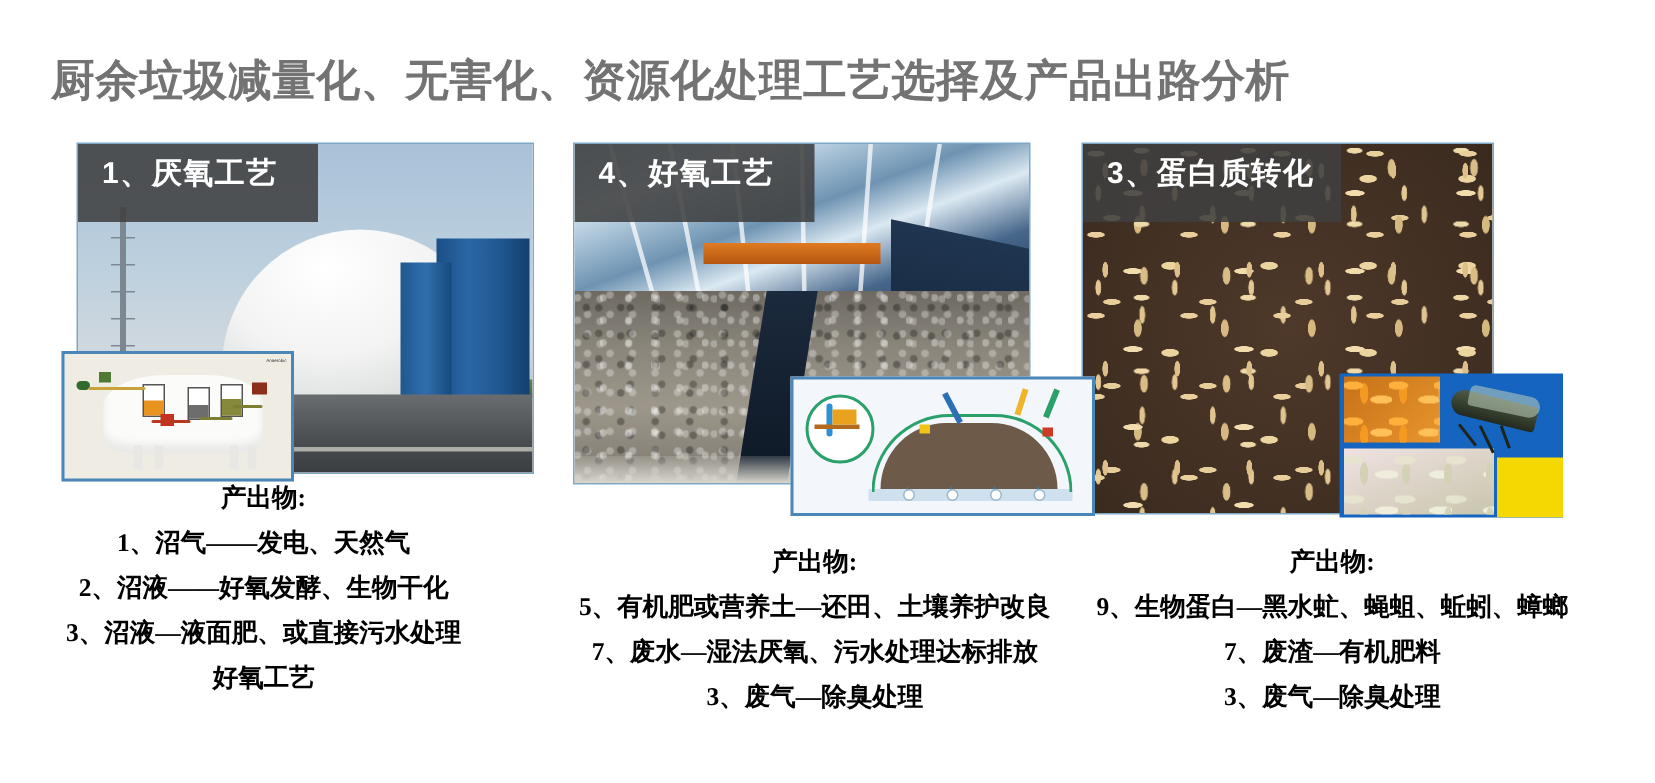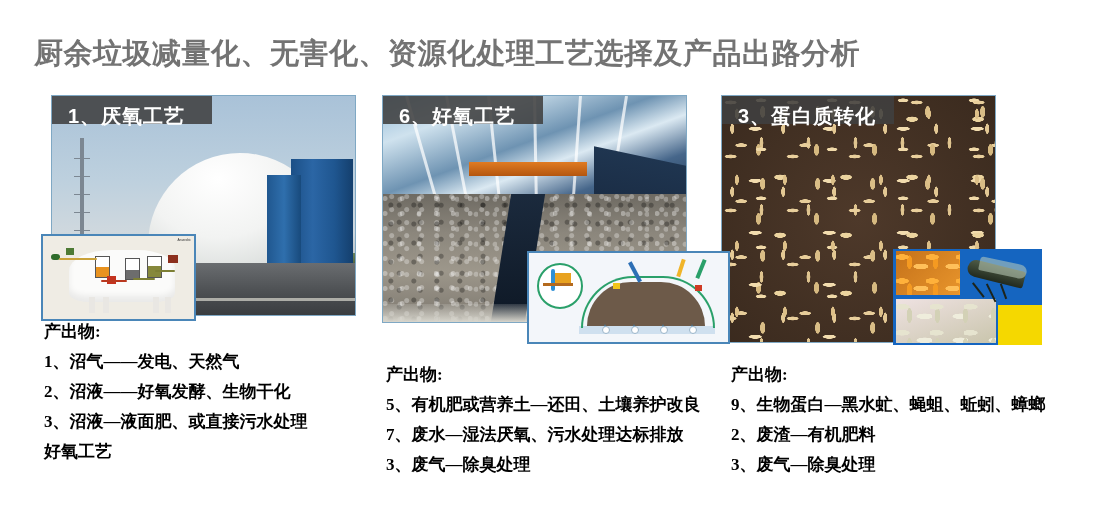--- a/index.html
+++ b/index.html
@@ -33,21 +33,21 @@
     position: absolute;
     overflow: hidden;
     border: 1px solid #7fa8c4;
     box-sizing: border-box;
   }
 
   .photo-banner {
     position: absolute;
     left: 0;
     top: 0;
-    height: 28px;
+    height: 52px;
     min-width: 160px;
     background: rgba(64, 64, 64, 0.88);
     color: #ffffff;
     font-family: "Liberation Sans", "DejaVu Sans", sans-serif;
     font-size: 20px;
     font-weight: bold;
     line-height: 40px;
     padding: 0 18px 0 16px;
     z-index: 6;
     white-space: nowrap;
@@ -251,20 +251,21 @@
 
   
   .text-col { position: absolute; }
   .text-line {
     font-size: 17px;
     font-weight: bold;
     line-height: 30px;
     white-space: nowrap;
     color: #000;
     font-family: "Liberation Serif", "DejaVu Serif", serif;
+    text-align: center;
   }
   #col-anaerobic { left: 44px; top: 317px; }
   #col-aerobic   { left: 386px; top: 360px; }
   #col-protein   { left: 731px; top: 360px; }
 </style>
 </head>
 <body>
 
 <div id="slide-title">厨余垃圾减量化、无害化、资源化处理工艺选择及产品出路分析</div>
 
@@ -317,21 +318,21 @@
     <div class="beam" style="left:104px;transform:rotate(-6deg);"></div>
     <div class="beam" style="left:150px;transform:rotate(-1deg);"></div>
     <div class="beam" style="left:196px;transform:rotate(4deg);"></div>
     <div class="beam" style="left:242px;transform:rotate(9deg);"></div>
   </div>
   <div class="hall-wall"></div>
   <div class="crane"></div>
   <div class="compost-bed"></div>
   <div class="dark-trench"></div>
   <div class="white-edge"></div>
-  <div class="photo-banner">6、好氧工艺</div>
+  <div class="photo-banner">4、好氧工艺</div>
 </div>
 
 <div id="inset-compost">
   <div class="circ">
     <div style="position:absolute;left:12px;top:4px;width:4px;height:22px;background:#2d8fd5;border-radius:2px;"></div>
     <div style="position:absolute;left:4px;top:18px;width:30px;height:3px;background:#b46a1e;"></div>
     <div style="position:absolute;left:16px;top:8px;width:16px;height:10px;background:#e8a21f;"></div>
   </div>
   <div class="pile-floor"></div>
   <div class="pile"></div>
@@ -376,15 +377,15 @@
 <div class="text-col" id="col-aerobic">
   <div class="text-line">产出物:</div>
   <div class="text-line">5、有机肥或营养土—还田、土壤养护改良</div>
   <div class="text-line">7、废水—湿法厌氧、污水处理达标排放</div>
   <div class="text-line">3、废气—除臭处理</div>
 </div>
 
 <div class="text-col" id="col-protein">
   <div class="text-line">产出物:</div>
   <div class="text-line">9、生物蛋白—黑水虻、蝇蛆、蚯蚓、蟑螂</div>
-  <div class="text-line">2、废渣—有机肥料</div>
+  <div class="text-line">7、废渣—有机肥料</div>
   <div class="text-line">3、废气—除臭处理</div>
 </div>
 
 </body></html>

